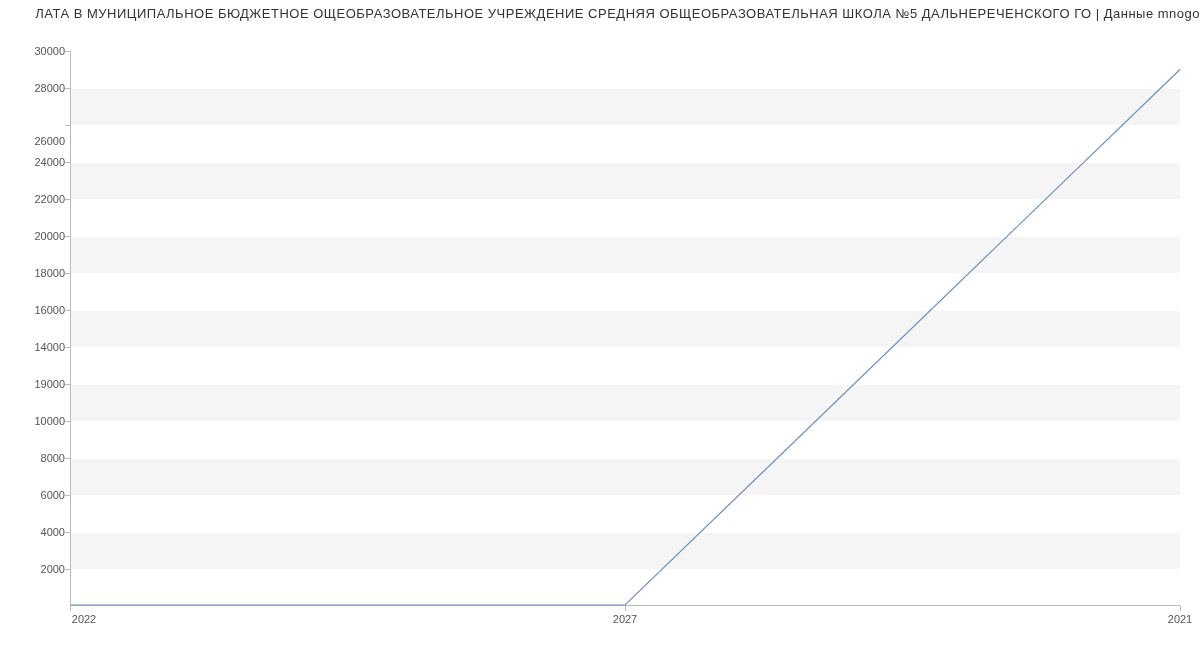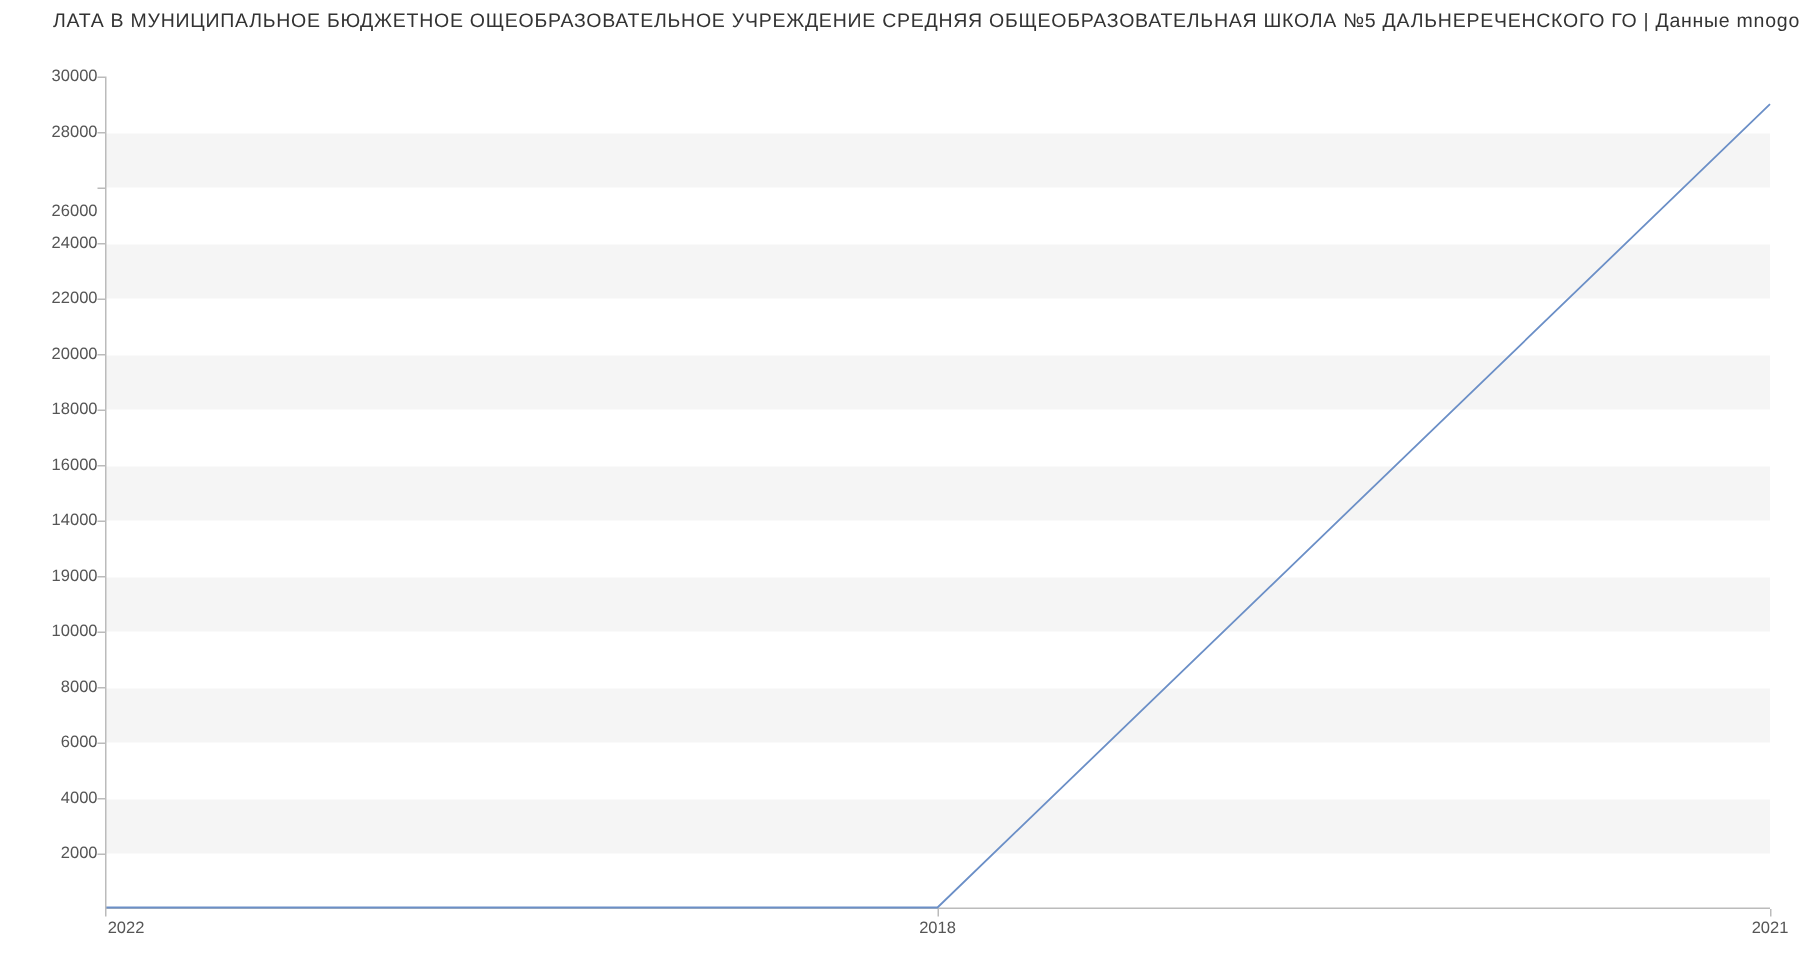--- a/index.html
+++ b/index.html
@@ -157,17 +157,17 @@
     <div class="y-tick-label" style="top: 141px;">24000</div>
     <div class="y-tick-mark" style="top: 141px;"></div>
     <div class="y-tick-label" style="top: 104px; margin-top: 16px;">26000</div>
     <div class="y-tick-mark" style="top: 104px;"></div>
     <div class="y-tick-label" style="top: 67px;">28000</div>
     <div class="y-tick-mark" style="top: 67px;"></div>
     <div class="y-tick-label" style="top: 30px;">30000</div>
     <div class="y-tick-mark" style="top: 30px;"></div>
     <div class="x-tick-label" style="left: 84px;">2022</div>
     <div class="x-tick-mark" style="left: 70px;"></div>
-    <div class="x-tick-label" style="left: 625px;">2018</div>
+    <div class="x-tick-label" style="left: 625px;">2027</div>
     <div class="x-tick-mark" style="left: 625px;"></div>
     <div class="x-tick-label" style="left: 1180px;">2021</div>
     <div class="x-tick-mark" style="left: 1180px;"></div>
   </div>
 
 </body></html>

